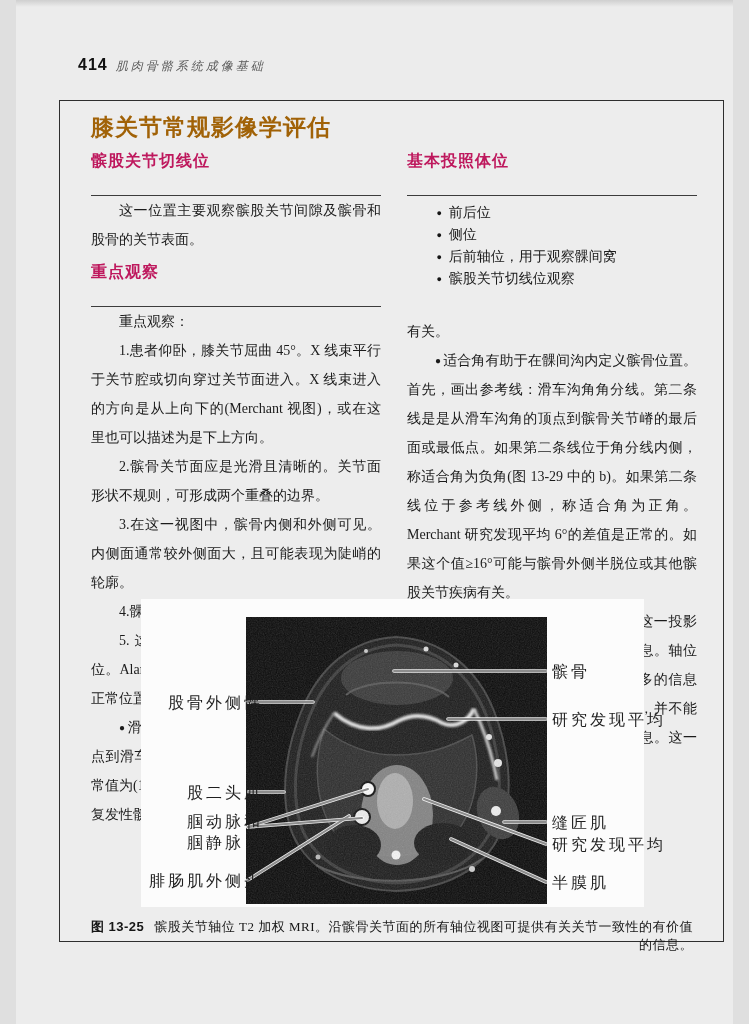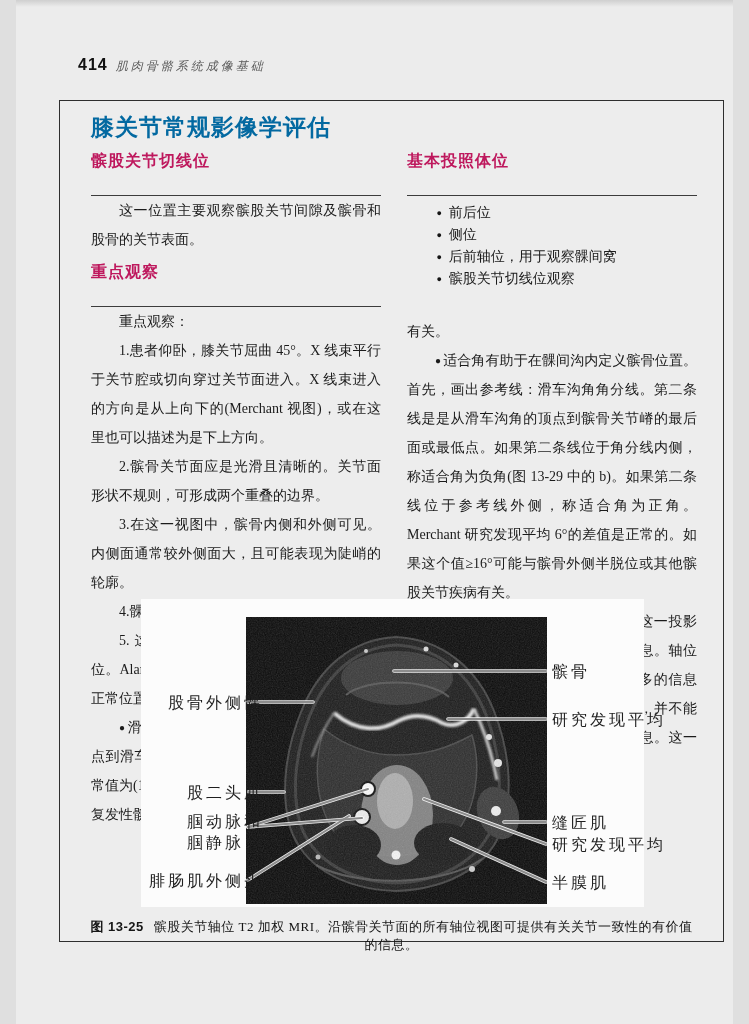--- a/index.html
+++ b/index.html
@@ -16,21 +16,21 @@
   .runhead { position:absolute; top:56px; left:62px; display:flex; align-items:baseline; }
   .pagenum { font-family:"Liberation Sans","DejaVu Sans",sans-serif; font-weight:bold;
     font-size:16px; color:#111; letter-spacing:1px; }
   .runtitle { margin-left:8px; font-style:italic; font-size:12px; color:#5a5a5a;
     letter-spacing:3px; }
   
   .contentbox { position:absolute; left:43px; top:100px; width:665px; height:842px;
     border:1px solid #2e2e2e; background:#ededed; }
   .arttitle { position:absolute; top:11px; left:31px;
     font-family:"Liberation Sans","DejaVu Sans",sans-serif; font-weight:bold;
-    font-size:23px; letter-spacing:1px; color:#0369a1; }
+    font-size:23px; letter-spacing:1px; color:#a16207; }
   .col { position:absolute; top:42px; width:290px; }
   .col-left  { left:31px; }
   .col-right { left:347px; }
   h2.sec { font-family:"Liberation Sans","DejaVu Sans",sans-serif; font-weight:bold;
     font-size:16px; letter-spacing:1px; color:#be185d;
     padding:8px 0 23px 0; border-bottom:1.5px solid #3c3c3c; }
   .para { font-size:14px; line-height:29px; text-align:justify; text-indent:2em; }
   .noindent { text-indent:0; }
   sup.ref { font-size:9px; line-height:0; }
   
@@ -40,21 +40,21 @@
   .inblt { font-size:10px; vertical-align:1px; margin-right:2px; }
   .cont { margin-top:27px; }
   
   .figpanel { position:absolute; left:81px; top:498px; width:503px; height:308px;
     background:#fcfcfc; }
   .figpanel svg.fig { position:absolute; left:0; top:0; }
   .fig-label { position:absolute; font-size:16px; letter-spacing:3px; color:#1f1f1f;
     line-height:21px; white-space:nowrap; }
   .fl-left  { right:381px; }
   .fl-right { left:411px; text-align:left; }
-  .caption { position:absolute; left:30px; right:30px; top:817px; text-align:center;
+  .caption { position:absolute; left:30px; right:30px; top:817px; text-align:right;
     font-size:13px; color:#161616; letter-spacing:0.5px; }
   .caplabel { font-family:"Liberation Sans","DejaVu Sans",sans-serif; font-weight:bold;
     margin-right:10px; }
 </style>
 </head>
 <body>
 
 <div class="page">
 
   <div class="runhead">

